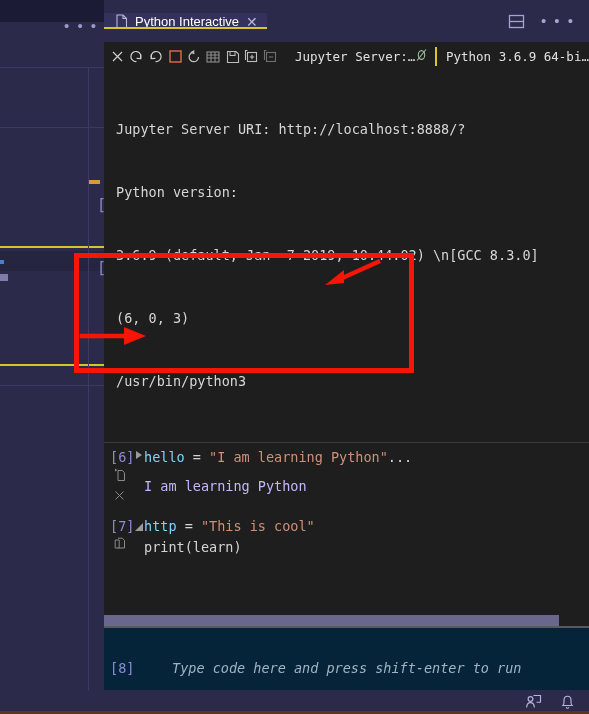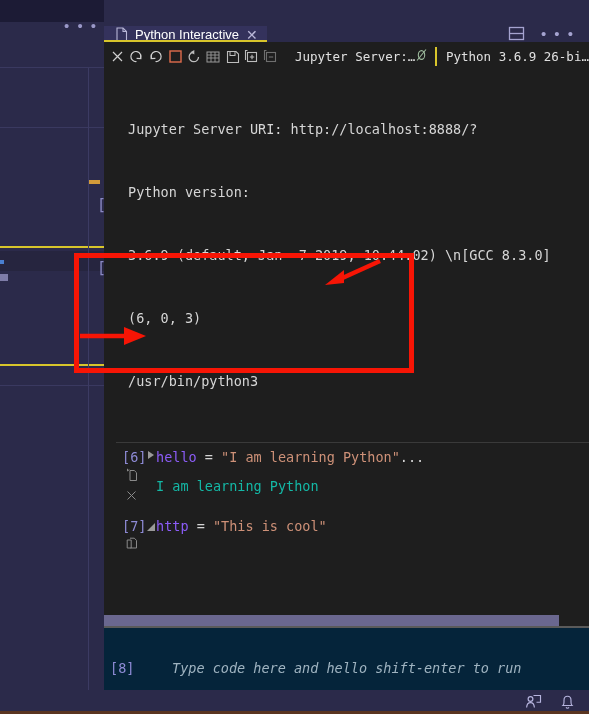--- a/index.html
+++ b/index.html
@@ -99,21 +99,21 @@
     width: 485px; height: 714px;
     background: #1e1e1e;
   }
 
   
   #tabbar {
     position: relative;
     height: 42px;
     background: #2b2a4a;
     display: flex;
-    align-items: flex-end;
+    align-items: center;
   }
   #tab-active {
     display: flex;
     align-items: center;
     gap: 7px;
     padding: 0 9px 0 11px;
     background: #34325c;
     border-top: 1px solid #34325c;
     box-sizing: border-box;
     position: relative;
@@ -184,21 +184,20 @@
     white-space: nowrap;
     cursor: pointer;
   }
 
   
   #cells {
     position: relative;
     height: 542px;
     background: #1e1e1e;
     overflow: hidden;
-    padding-left: 12px;
   }
   .mono {
     font-family: "DejaVu Sans Mono", monospace;
     font-size: 13.5px;
     line-height: 21px;
     white-space: pre;
   }
   #sysinfo {
     color: #d6d6d6;
     padding: 6px 0 6px 12px;
@@ -225,26 +224,26 @@
   .gut-icon {
     color: #8a8a8a;
     font-size: 12px;
     line-height: 19px;
     display: block;
     margin-left: 4px;
     cursor: pointer;
   }
   .cell-body { margin-left: 40px; }
   .code-line { color: #d4d4d4; }
-  .tok-var  { color: #8b5cf6; text-align: center; }
+  .tok-var  { color: #7dd3fc; text-align: center; }
   .tok-op   { color: #d4d4d4; }
   .tok-str  { color: #ce9178; }
   .ellipsis { color: #d4d4d4; }
   .cell-out {
-    color: #14b8a6;
+    color: #c4b5fd;
     padding-top: 10px;
   }
   .run-tri {
     position: absolute;
     left: 32px; top: 8px;
     width: 0; height: 0;
     border-left: 6px solid #9a9a9a;
     border-top: 4px solid transparent;
     border-bottom: 4px solid transparent;
     cursor: pointer;
@@ -451,21 +450,21 @@
     <span id="jupyter-server">
       <span>Jupyter Server:…</span>
       <span>
         <svg width="13" height="14" viewBox="0 0 13 14">
           <ellipse cx="6.5" cy="7" rx="3.2" ry="4.4" fill="none" stroke="#9dbb9d" stroke-width="1.1"></ellipse>
           <line x1="2" y1="12.5" x2="11" y2="1.5" stroke="#9dbb9d" stroke-width="1.1"></line>
         </svg>
       </span>
     </span>
     <span id="toolbar-divider"></span>
-    <span id="kernel-label">Python 3.6.9 26-bi…</span>
+    <span id="kernel-label">Python 3.6.9 64-bi…</span>
   </div>
 
   <div id="cells">
 
     <div id="sysinfo" class="mono">
       <div>Jupyter Server URI: http://localhost:8888/?</div>
       <div>Python version:</div>
       <div>3.6.9 (default, Jan  7 2019, 10:44:02) \n[GCC 8.3.0]</div>
       <div>(6, 0, 3)</div>
       <div>/usr/bin/python3</div>
@@ -501,34 +500,35 @@
           <svg width="13" height="14" viewBox="0 0 13 14">
             <path d="M1.2 3 h4 v8 h-4 Z" fill="none" stroke="#8a8a8a" stroke-width="1"></path>
             <path d="M4 1.2 h4.3 l2.2 2.2 V11 H4.5" fill="none" stroke="#8a8a8a" stroke-width="1"></path>
           </svg>
         </span>
 
       </div>
       <div class="collapse-tri" style="top:13px;"></div>
       <div class="cell-body">
         <div class="mono code-line"><span class="tok-var">http </span><span class="tok-op">= </span><span class="tok-str">"This is cool"</span></div>
+        <div class="mono code-line">print(learn)</div>
 
       </div>
     </div>
 
   </div>
 
   <div id="hscroll-track">
     <div id="hscroll-thumb"></div>
     <div id="hscroll-edge"></div>
   </div>
 
   <div id="input-area">
     <span id="input-count">[8]</span>
-    <span id="input-placeholder">Type code here and hello shift-enter to run</span>
+    <span id="input-placeholder">Type code here and press shift-enter to run</span>
   </div>
 </div>
 
 <div id="statusbar">
   <span class="sb-icon">
     <svg width="17" height="16" viewBox="0 0 17 16">
       <circle cx="5.5" cy="5" r="2.4" fill="none" stroke="#b6b4de" stroke-width="1.15"></circle>
       <path d="M1.6 13.5 C1.9 9.9 4 8.6 5.5 8.6 C7 8.6 9.1 9.9 9.4 13.5" fill="none" stroke="#b6b4de" stroke-width="1.15"></path>
       <path d="M8.5 1.5 H15.5 V8.2 H11.5" fill="none" stroke="#b6b4de" stroke-width="1.15"></path>
     </svg>

